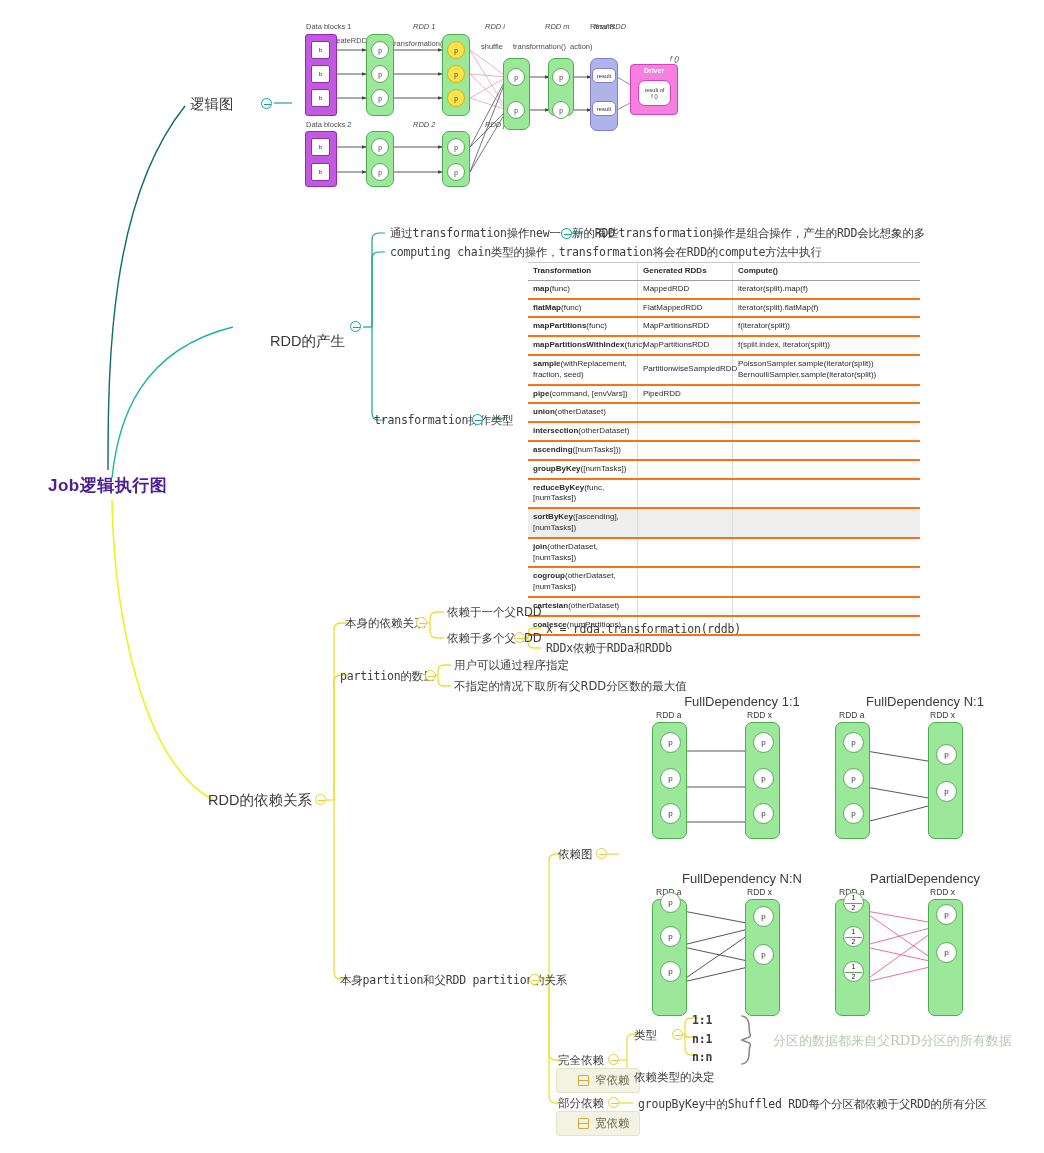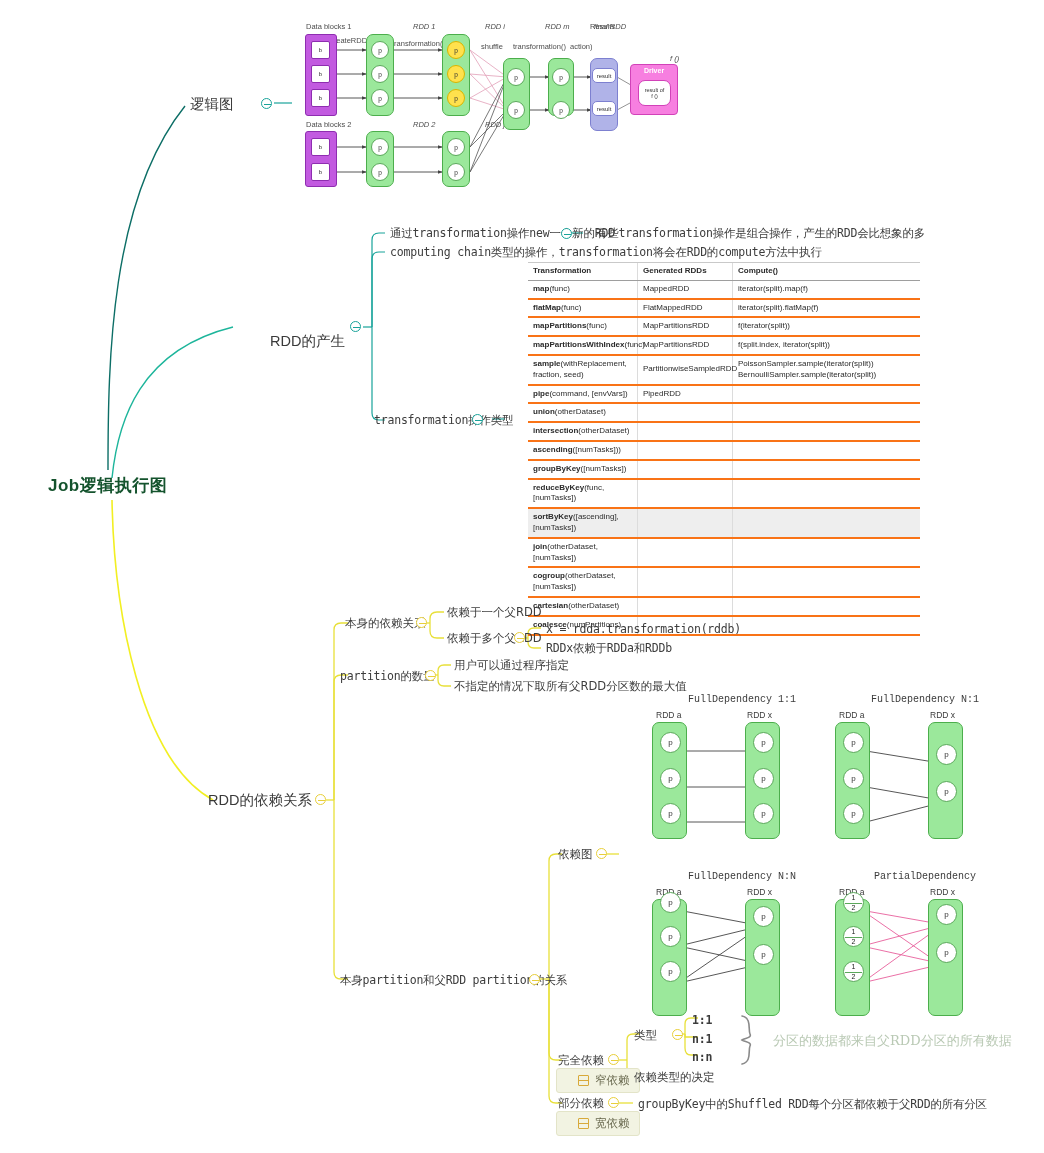--- a/index.html
+++ b/index.html
@@ -7,21 +7,21 @@
   body {
     width:1044px; height:1153px; position:relative; overflow:hidden;
     font-family:"Liberation Sans","DejaVu Sans",sans-serif;
     color:#3c3c3c;
   }
   .abs { position:absolute; }
   #wires { position:absolute; left:0; top:0; width:1044px; height:1153px; pointer-events:none; }
 
   
   .root-title{
-    left:48px; top:474px; font-size:17px; font-weight:bold; color:#14532d;
+    left:48px; top:474px; font-size:17px; font-weight:bold; color:#4c1d95;
     letter-spacing:.5px; white-space:nowrap;
   }
 
   
   .nlabel{ white-space:nowrap; font-size:13px; color:#3f3f3f; }
   .nlabel.big{ font-size:14.5px; color:#3a3a3a; }
   .mono{ font-family:"DejaVu Sans Mono","Liberation Mono",monospace; font-size:11.5px; letter-spacing:-.2px;}
   .cn{ font-family:"DejaVu Sans","Liberation Sans",sans-serif; }
   .sm{ font-size:11.5px; }
 
@@ -67,21 +67,21 @@
   .tbl{ position:absolute; left:528px; top:262px; width:392px;
         border-top:1px solid #c9c9c9; font-size:8px; color:#2b2b2b; }
   .trow{ display:flex; border-bottom:2px solid #f97316; min-height:15px; }
   .trow.head{ font-weight:bold; border-bottom:1px solid #9e9e9e; }
   .trow.shade{ background:#eeeeee; }
   .tc{ padding:3px 5px; line-height:1.35; }
   .c1{ width:110px; border-right:1px solid #dcdcdc; }
   .c2{ width:95px; border-right:1px solid #dcdcdc; display:flex; align-items:center; }
   .c3{ flex:1; }
   .tc b{ font-weight:bold; }
-  .deptitle{ position:absolute; font-size:10px; color:#3b3b3b; white-space:nowrap;font-family:Liberation Mono, monospace; }
+  .deptitle{ position:absolute; font-size:13px; color:#3b3b3b; white-space:nowrap; }
   .rddlab{ position:absolute; font-size:8.5px; color:#3b3b3b; white-space:nowrap; }
   .halfnode{ position:absolute; background:#fff; border:1.2px solid #5ba85b; border-radius:50%;
         font-size:7px; color:#222; }
   .halfnode .t{ position:absolute; left:0; right:0; top:1px; text-align:center; }
   .halfnode .b{ position:absolute; left:0; right:0; bottom:1px; text-align:center; }
   .halfnode .ln{ position:absolute; left:1px; right:1px; top:50%; height:1px; background:#5ba85b; }
 </style>
 </head>
 <body>
 

